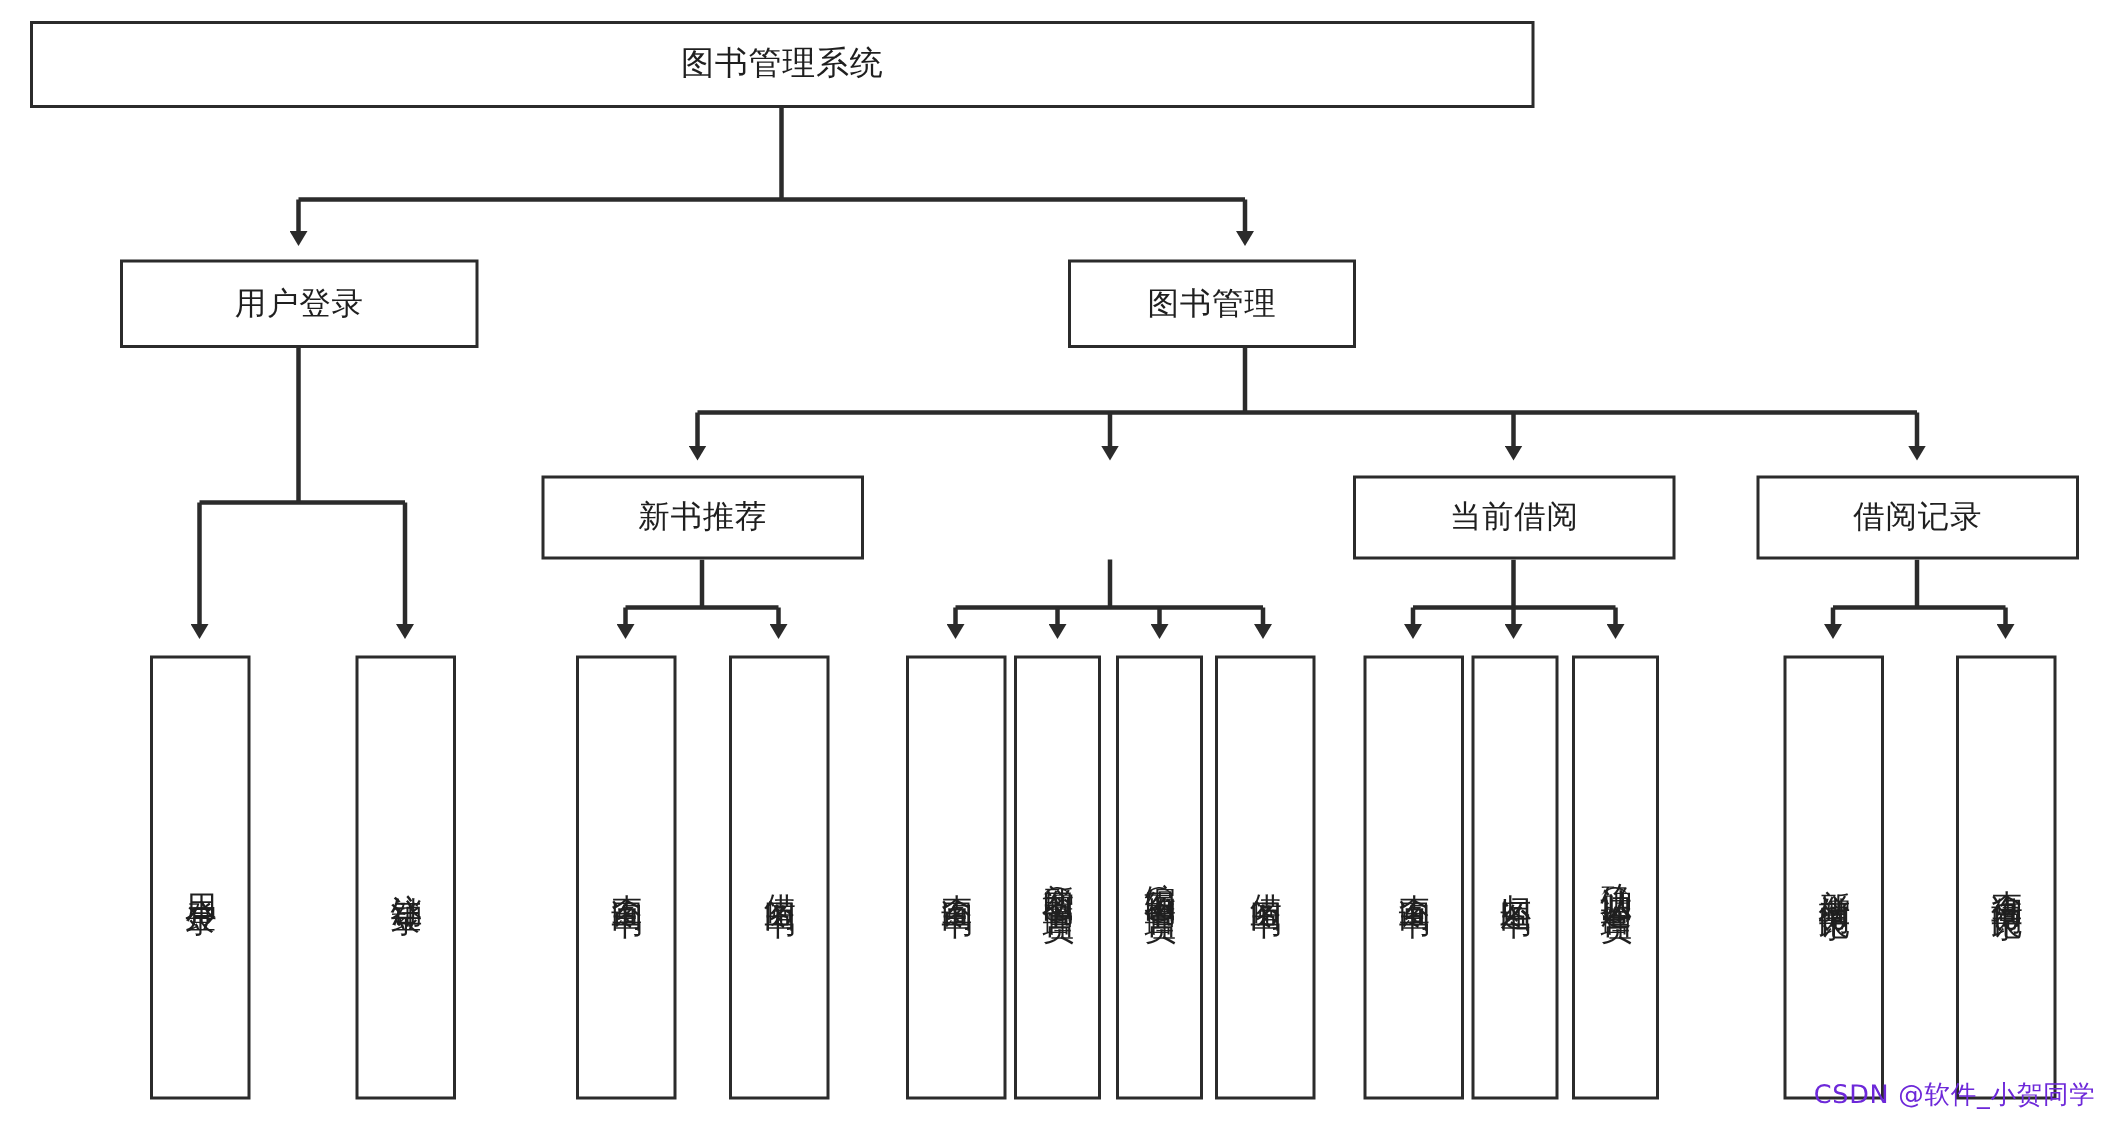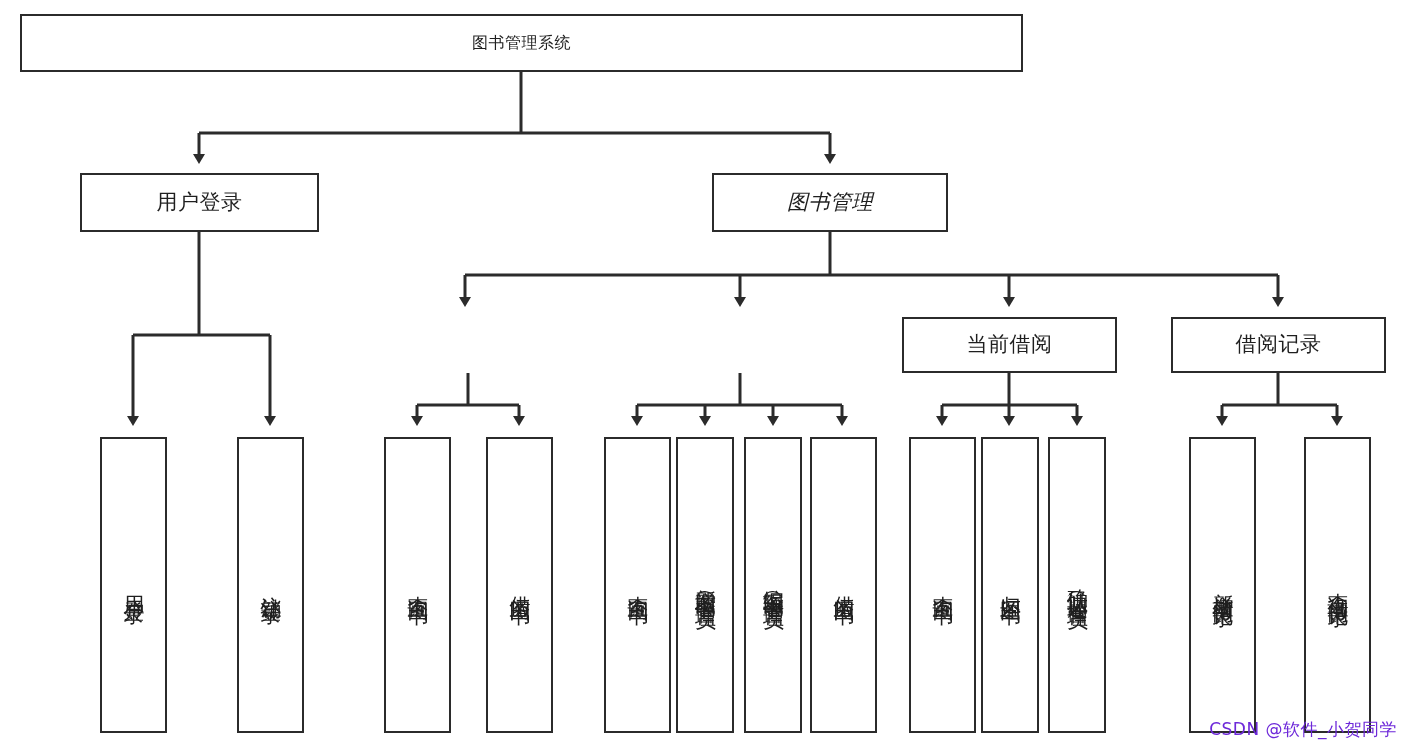--- a/index.html
+++ b/index.html
@@ -37,21 +37,21 @@
     color: #1f1f1f;
   }
   
   .node.horiz {
     font-size: 21px;
     line-height: 1.2;
     letter-spacing: 0.5px;
     white-space: nowrap;
   }
   .node.horiz.root {
-    font-size: 16px;
+    font-size: 22px;
     align-items: center;
   }
   
   .node.vert {
     font-size: 21px;
     padding: 6px 2px;
   }
   .node.vert .vtext {
     writing-mode: vertical-rl;
     text-orientation: upright;
@@ -128,24 +128,27 @@
   </svg>
 
   <div class="node horiz root" style="left:20px; top:14px; width:1003px; height:58px;">
     <span>图书管理系统</span>
   </div>
 
   <div class="node horiz" style="left:80px; top:173px; width:239px; height:59px;">
     <span>用户登录</span>
   </div>
 
-  <div class="node horiz" style="left:712px; top:173px; width:236px; height:59px;font-style:italic;">
+  <div class="node horiz" style="left:712px; top:173px; width:192px; height:59px;">
     <span>图书管理</span>
   </div>
 
+  <div class="node horiz" style="left:361px; top:317px; width:215px; height:56px;">
+    <span>新书推荐</span>
+  </div>
 
 
   <div class="node horiz" style="left:1171px; top:317px; width:215px; height:56px;">
     <span>借阅记录</span>
   </div>
 
   <div class="node horiz" style="left:902px; top:317px; width:215px; height:56px;">
     <span>当前借阅</span>
   </div>
 

